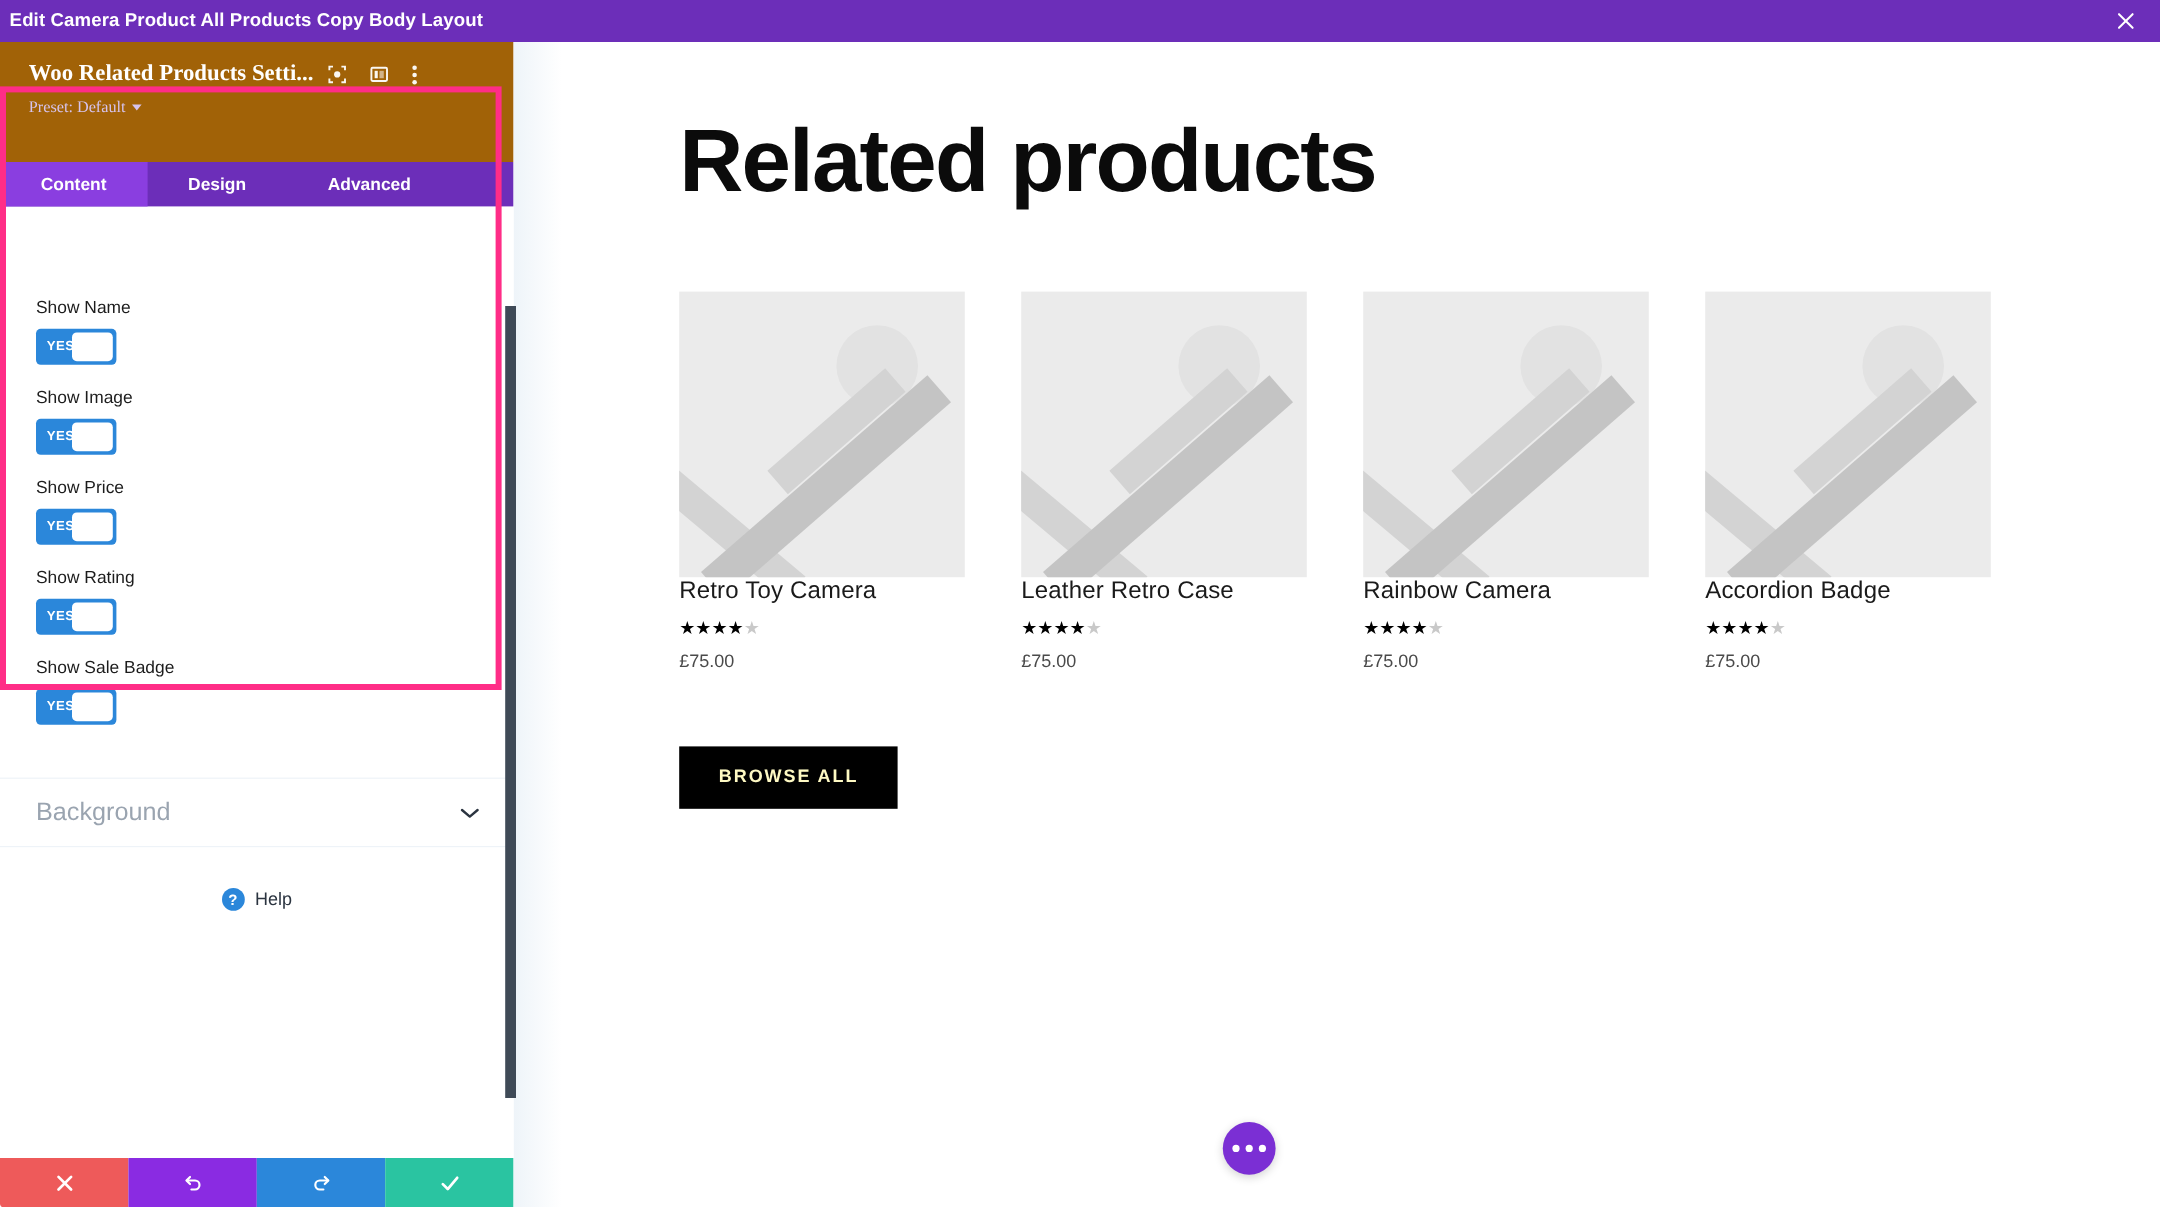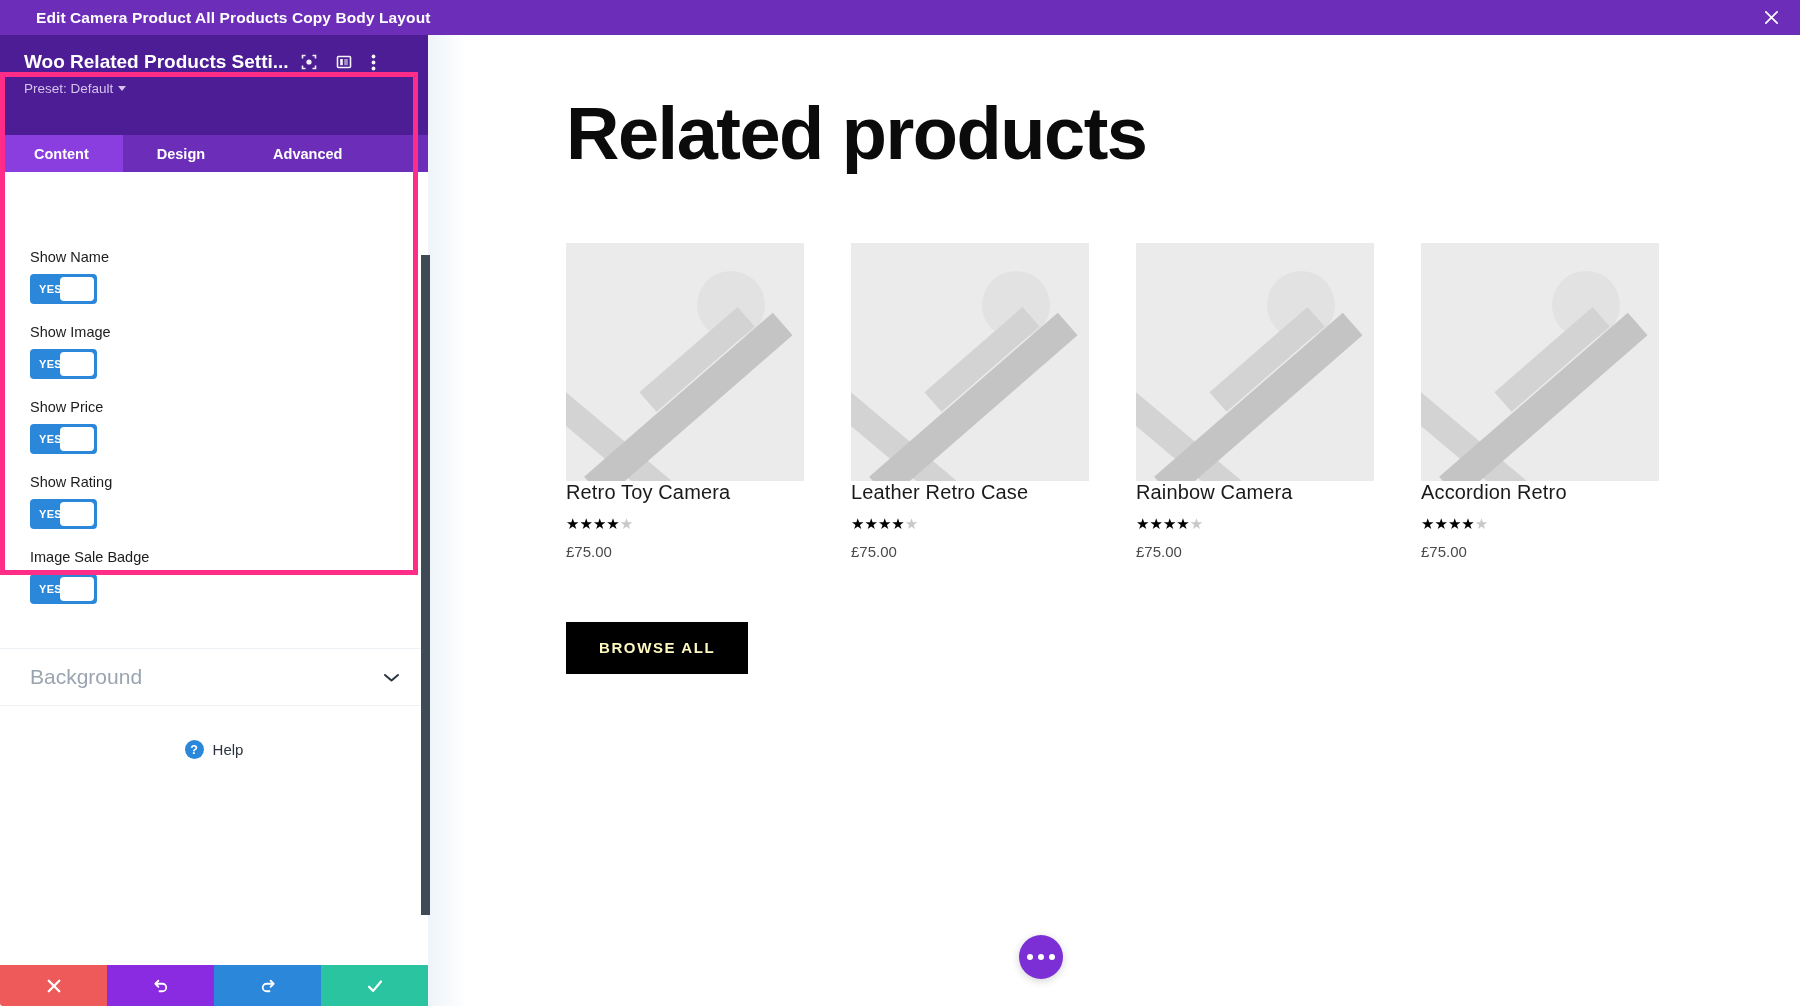--- a/index.html
+++ b/index.html
@@ -9,40 +9,40 @@
     font-family: "Liberation Sans", sans-serif;
     background: #ffffff;
   }
 
   #app { position: relative; width: 1800px; height: 1006px; background:#ffffff; }
 
   
   .topbar {
     position: absolute; left:0; top:0; width:1800px; height:35px;
     background:#6c2eb9; display:flex; align-items:center;
-    padding: 0 14px 0 36px;
+    padding: 0 14px 0 8px;
   }
   .topbar-title {
     color:#ffffff; font-size:15.5px; font-weight:bold; letter-spacing:0.1px;
     white-space:nowrap;
   }
   .topbar-close {
     margin-left:auto; width:30px; height:30px;
     display:flex; align-items:center; justify-content:center;
     color:#ffffff; cursor:pointer;
   }
   .topbar-close svg { width:17px; height:17px; }
 
   
   .panel {
     position:absolute; left:0; top:35px; width:428px; height:971px;
     background:#ffffff;
   }
   .panel-header {
-    position:relative; background:#4c1d95; height:100px; padding:16px 18px 0 24px;
+    position:relative; background:#a16207; height:100px; padding:16px 18px 0 24px;font-family:Liberation Serif, serif;
   }
   .panel-header-row { display:flex; align-items:center; }
   .panel-title {
     color:#ffffff; font-size:19px; font-weight:bold; white-space:nowrap;
     max-width:272px; overflow:hidden; text-overflow:ellipsis;
   }
   .panel-header-icons { display:flex; align-items:center; gap:19px; margin-left:12px; }
   .hicon { color:#ffffff; opacity:.95; cursor:pointer; display:flex; align-items:center; justify-content:center; }
   .hicon svg { display:block; }
   .preset-line {
@@ -262,21 +262,21 @@
 
         <div class="field">
           <div class="field-label">Show Rating</div>
           <div class="toggle">
             <span class="yes">YES</span>
             <span class="knob"></span>
           </div>
         </div>
 
         <div class="field">
-          <div class="field-label">Image Sale Badge</div>
+          <div class="field-label">Show Sale Badge</div>
           <div class="toggle">
             <span class="yes">YES</span>
             <span class="knob"></span>
           </div>
         </div>
       </div>
 
       <div style="height:44px"></div>
 
 
@@ -370,21 +370,21 @@
           <div class="card-price">£75.00</div>
         </div>
 
         <div class="card">
           <div class="ph">
             <span class="sun"></span>
             <span class="m1"></span>
             <span class="m1b"></span>
             <span class="m2"></span>
           </div>
-          <div class="card-name">Accordion Retro</div>
+          <div class="card-name">Accordion Badge</div>
           <div class="stars"><span class="on">★★★★</span><span class="off">★</span></div>
           <div class="card-price">£75.00</div>
         </div>
 
       </div>
 
       <div class="browse">BROWSE ALL</div>
     </div>
 
     <div class="fab">

